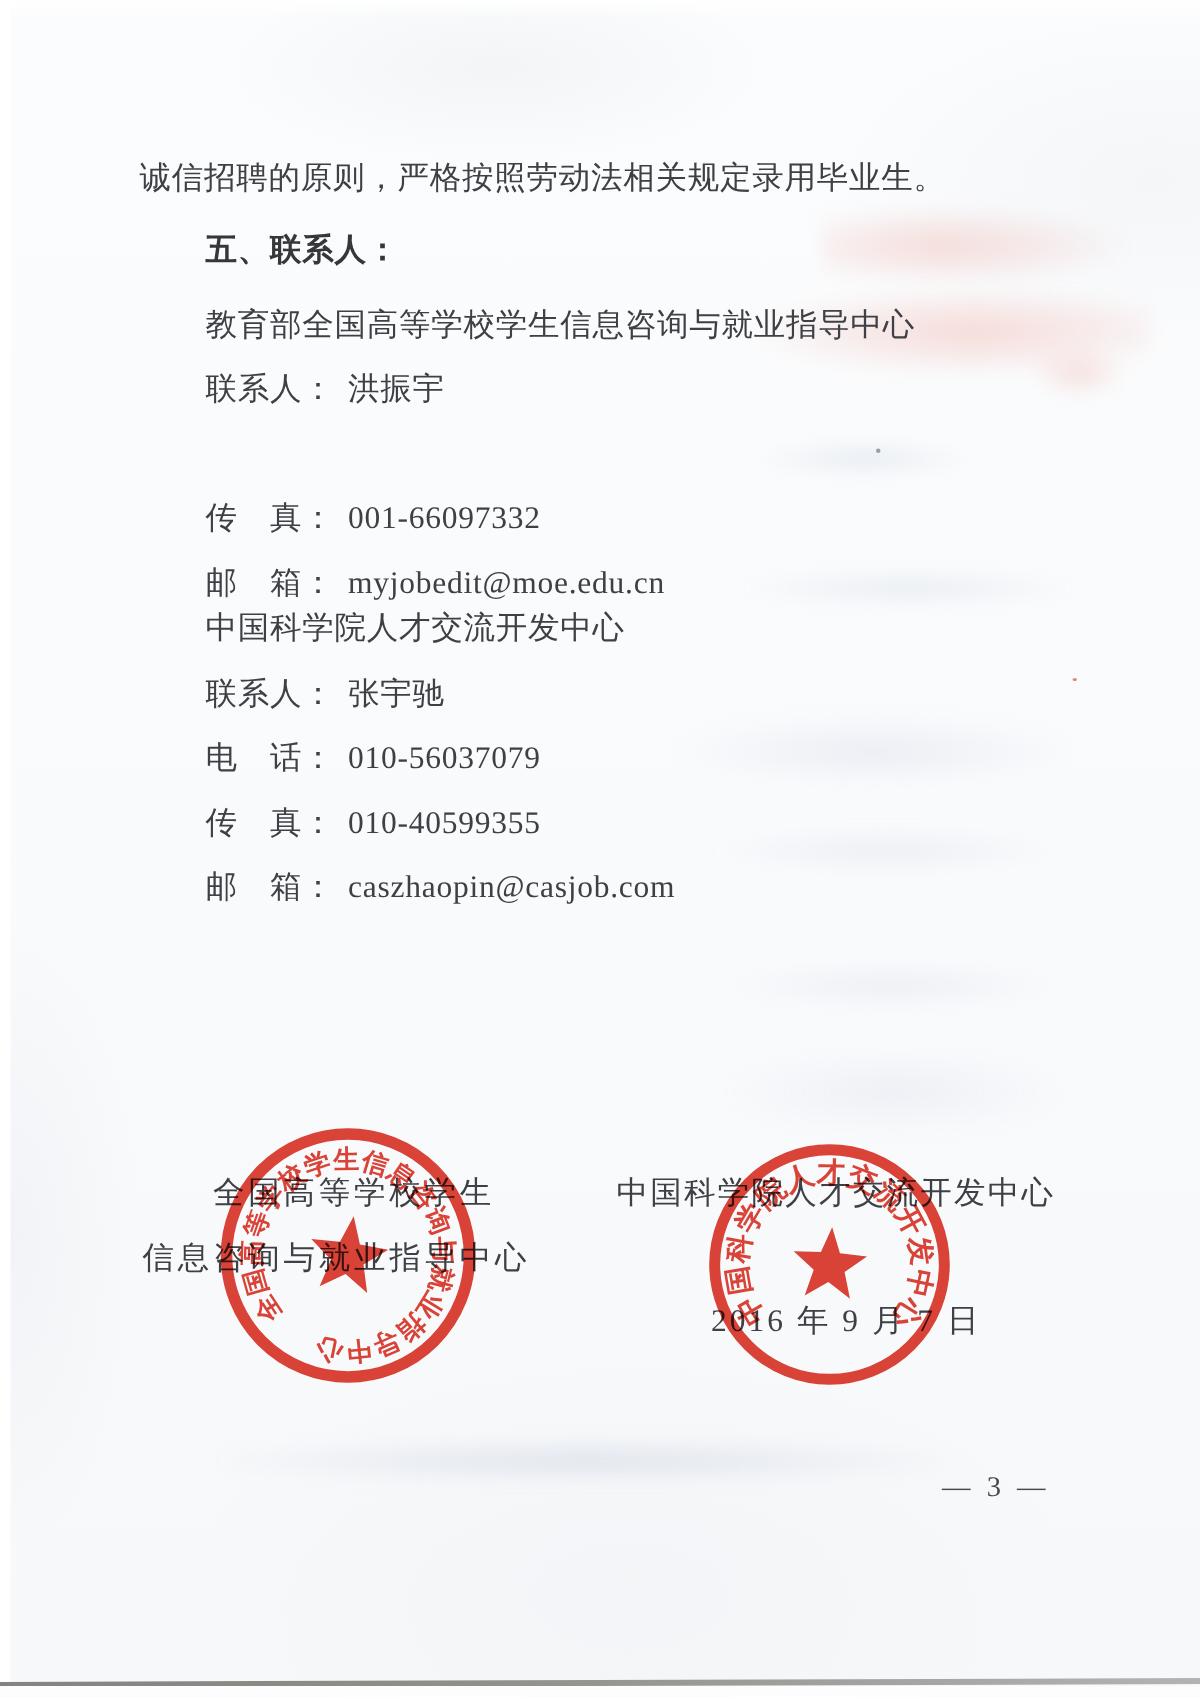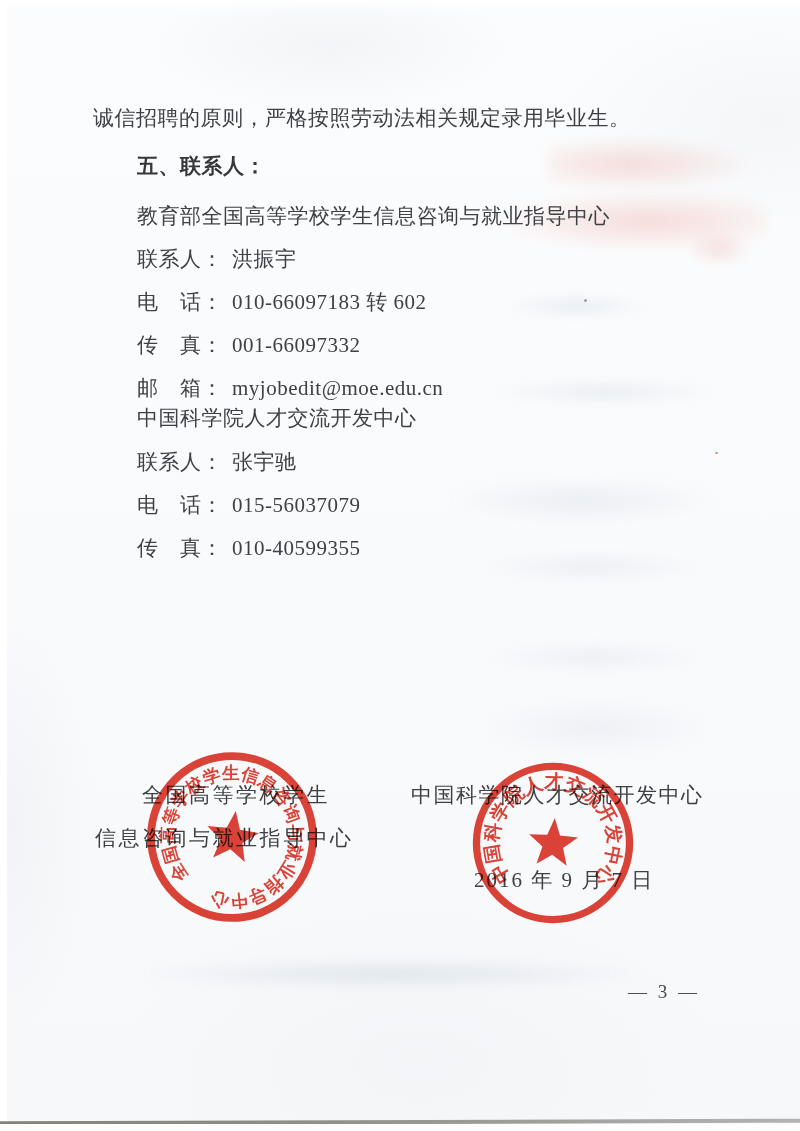--- a/index.html
+++ b/index.html
@@ -82,28 +82,28 @@
   <div class="ghost g9"></div>
   <div class="ghost g10"></div>
   <div class="speck1"></div>
   <div class="speck2"></div>
 
   <p class="line intro">诚信招聘的原则，严格按照劳动法相关规定录用毕业生。</p>
   <p class="line heading">五、联系人：</p>
 
   <p class="line row r1"><span>联系人：</span><span class="val">洪振宇</span></p>
   <p class="line org org1">教育部全国高等学校学生信息咨询与就业指导中心</p>
-  <p class="line row r2"><span>电　话：</span><span class="val">010-66097183 转 602</span></p>
   <p class="line row r3"><span>传　真：</span><span class="val">001-66097332</span></p>
   <p class="line row r4"><span>邮　箱：</span><span class="val">myjobedit@moe.edu.cn</span></p>
 
   <p class="line org org2">中国科学院人才交流开发中心</p>
   <p class="line row r5"><span>联系人：</span><span class="val">张宇驰</span></p>
-  <p class="line row r6"><span>电　话：</span><span class="val">015-56037079</span></p>
+  <p class="line row r6"><span>电　话：</span><span class="val">010-56037079</span></p>
   <p class="line row r7"><span>传　真：</span><span class="val">010-40599355</span></p>
+  <p class="line row r8"><span>邮　箱：</span><span class="val">caszhaopin@casjob.com</span></p>
 
   <p class="sig sig-l1">全国高等学校学生</p>
   <p class="sig sig-l2">信息咨询与就业指导中心</p>
   <p class="sig sig-r1">中国科学院人才交流开发中心</p>
   <p class="sig sig-date">2016 年 9 月 7 日</p>
 
   <svg class="seal seal-left" viewBox="0 0 200 200">
     <defs>
       <path id="arcL" d="M100,100 m-64,0 a64,64 0 1,1 128,0 a64,64 0 1,1 -128,0" fill="none"></path>
     </defs>

